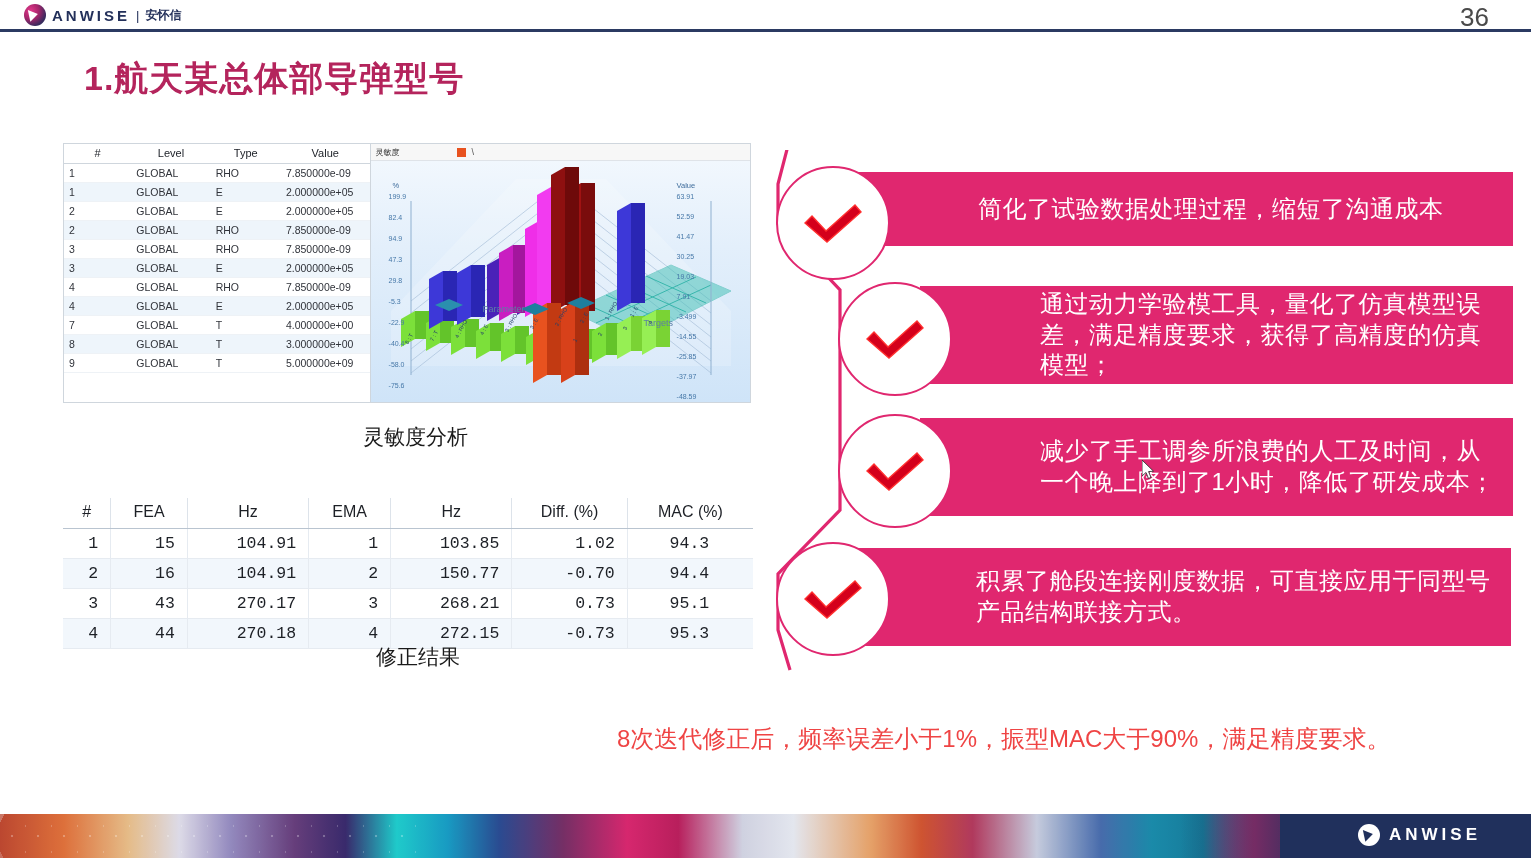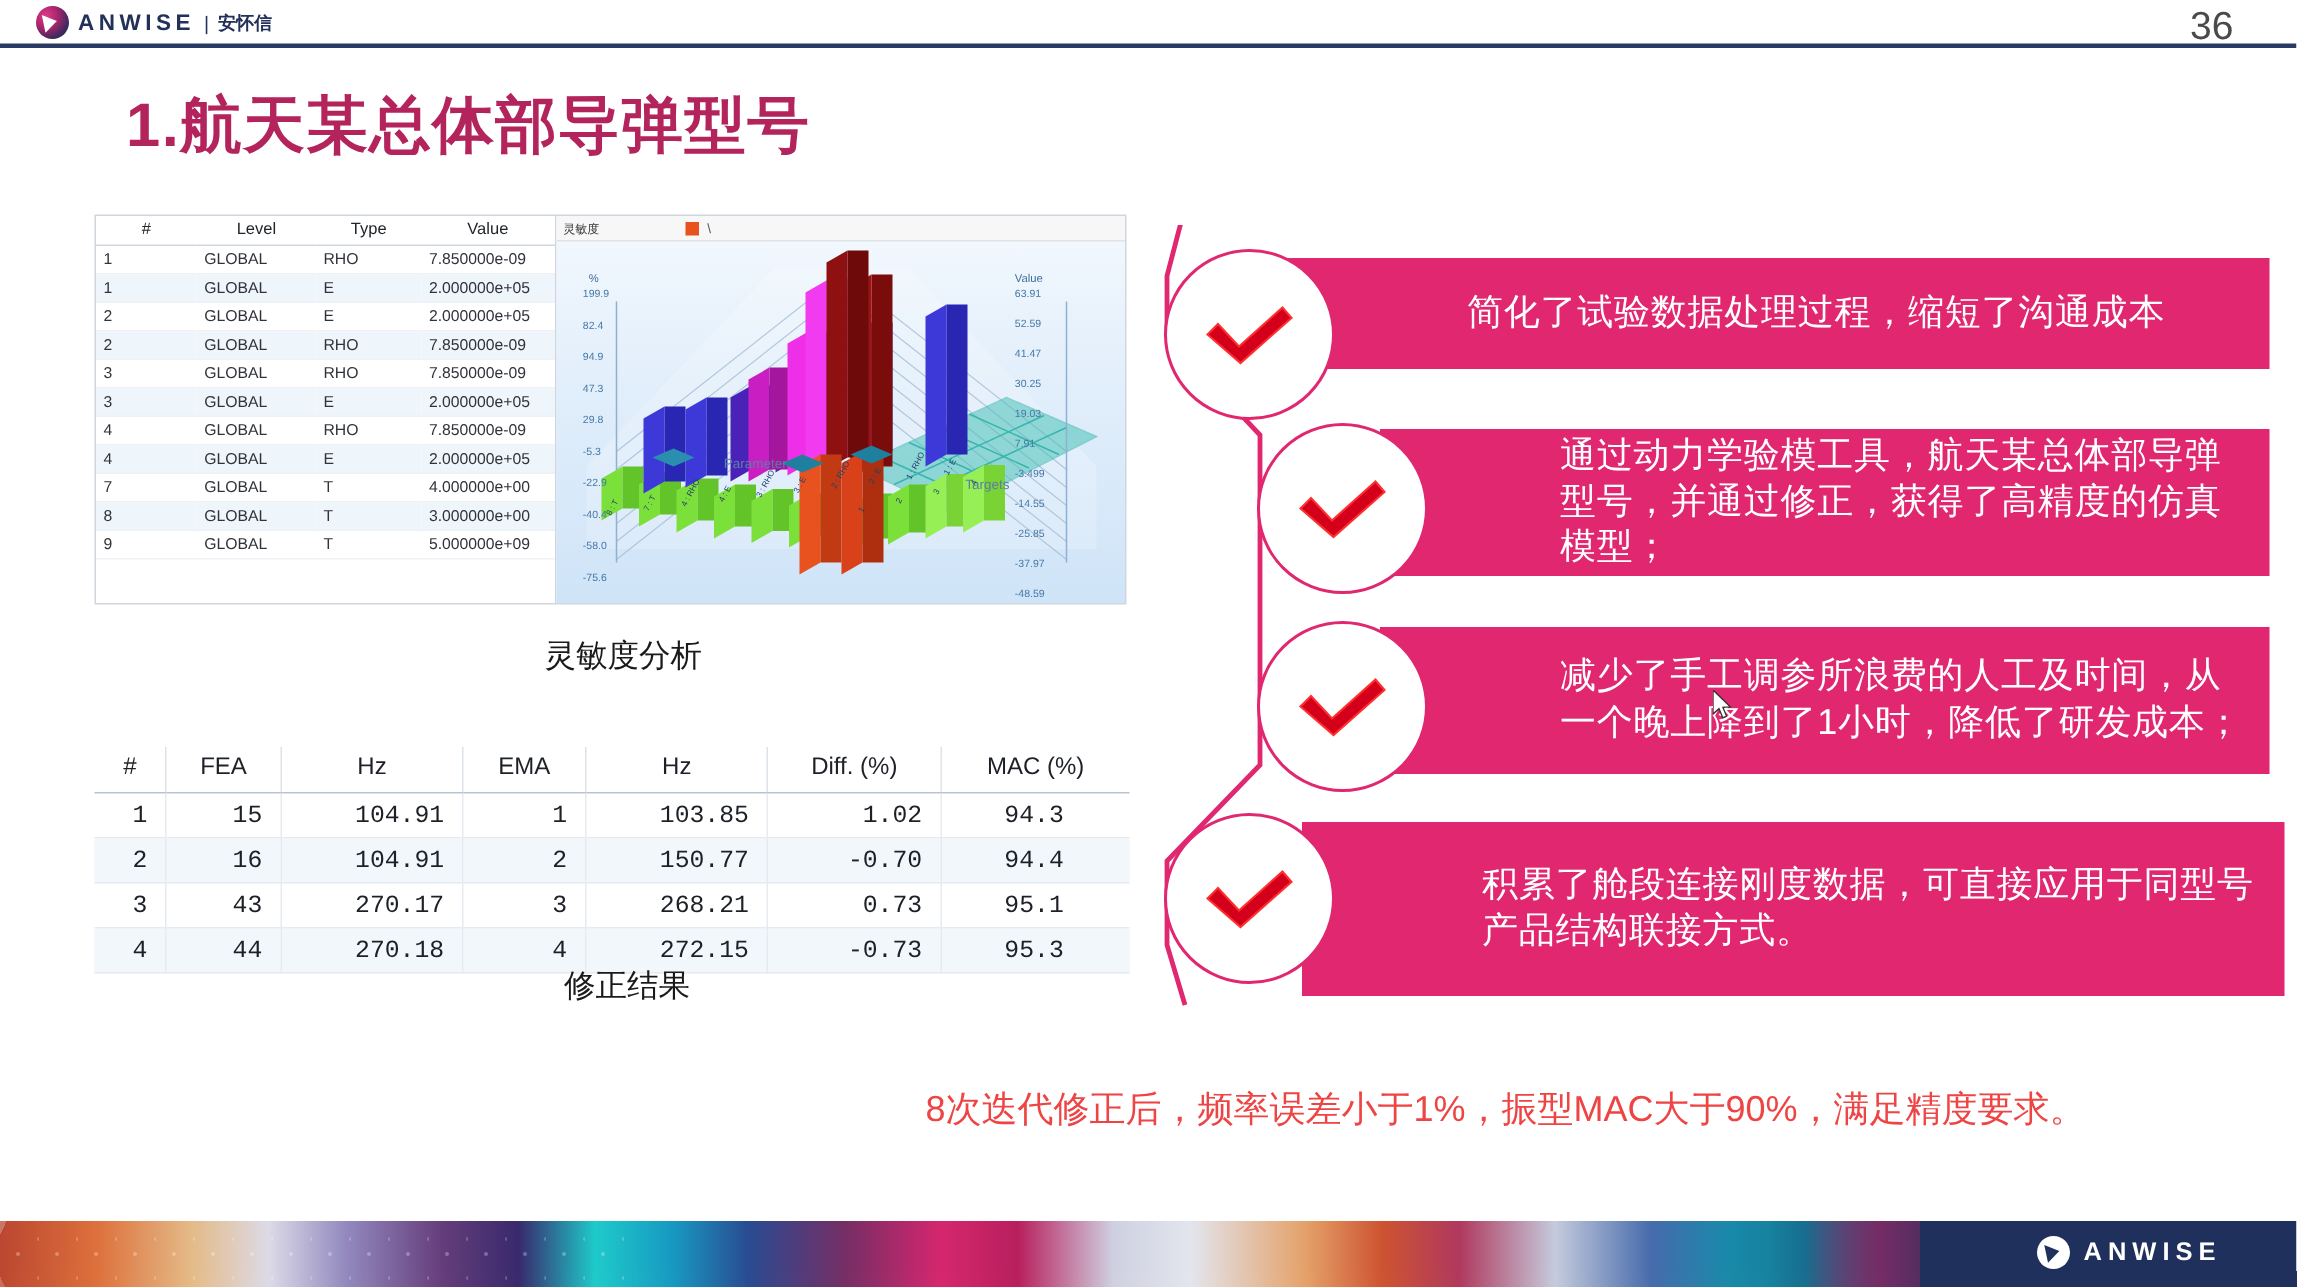--- a/index.html
+++ b/index.html
@@ -45,21 +45,21 @@
   }
   .logo-sep { color:#23305a; font-size:13px; }
   #page-number {
     position:absolute; right:42px; top:2px;
     font-size:26px; color:#4a4a4a; font-weight:normal;
   }
 
   
   #page-title {
     position:absolute; left:84px; top:56px;
-    font-size:41px; font-weight:bold; color:#b4245c;
+    font-size:34px; font-weight:bold; color:#b4245c;
     letter-spacing:1px; white-space:nowrap;
   }
 
   
   #sens-panel {
     position:absolute; left:63px; top:143px; width:688px; height:260px;
     border:1px solid #cfd6dd; background:#ffffff;
     display:flex;
   }
   #param-table {
@@ -542,38 +542,38 @@
       <div class="bullet-band" style="left: 90px; top: 22px; width: 655px; height: 74px;">
         <span>简化了试验数据处理过程，缩短了沟通成本</span>
       </div>
       <div class="check-circle" style="left: 8px; top: 16px;">
         <svg class="check-mark" viewBox="0 0 62 44">
           <path d="M3 22 L10 15 L24 30 L53 4 L59 11 L25 41 Z" fill="#d4001b"></path>
           <path d="M3 22 L10 15 L24 30 L53 4 L59 11 L25 41 Z" fill="none" stroke="#ff2f2f" stroke-width="1.4"></path>
         </svg>
       </div>
       <div class="bullet-band" style="left: 152px; top: 136px; width: 593px; height: 98px;">
-        <span>通过动力学验模工具，航天某总体部导弹型号，并通过修正，获得了高精度的仿真模型；</span>
+        <span>通过动力学验模工具，量化了仿真模型误差，满足精度要求，获得了高精度的仿真模型；</span>
       </div>
       <div class="check-circle" style="left: 70px; top: 132px;">
         <svg class="check-mark" viewBox="0 0 62 44">
           <path d="M3 22 L10 15 L24 30 L53 4 L59 11 L25 41 Z" fill="#d4001b"></path>
           <path d="M3 22 L10 15 L24 30 L53 4 L59 11 L25 41 Z" fill="none" stroke="#ff2f2f" stroke-width="1.4"></path>
         </svg>
       </div>
       <div class="bullet-band" style="left: 152px; top: 268px; width: 593px; height: 98px;">
         <span>减少了手工调参所浪费的人工及时间，从一个晚上降到了1小时，降低了研发成本；</span>
       </div>
       <div class="check-circle" style="left: 70px; top: 264px;">
         <svg class="check-mark" viewBox="0 0 62 44">
           <path d="M3 22 L10 15 L24 30 L53 4 L59 11 L25 41 Z" fill="#d4001b"></path>
           <path d="M3 22 L10 15 L24 30 L53 4 L59 11 L25 41 Z" fill="none" stroke="#ff2f2f" stroke-width="1.4"></path>
         </svg>
       </div>
-      <div class="bullet-band" style="left: 100px; top: 398px; width: 655px; height: 116px;">
+      <div class="bullet-band" style="left: 88px; top: 398px; width: 655px; height: 98px;">
         <span>积累了舱段连接刚度数据，可直接应用于同型号产品结构联接方式。</span>
       </div>
       <div class="check-circle" style="left: 8px; top: 392px;">
         <svg class="check-mark" viewBox="0 0 62 44">
           <path d="M3 22 L10 15 L24 30 L53 4 L59 11 L25 41 Z" fill="#d4001b"></path>
           <path d="M3 22 L10 15 L24 30 L53 4 L59 11 L25 41 Z" fill="none" stroke="#ff2f2f" stroke-width="1.4"></path>
         </svg>
       </div>
     </div>
 

